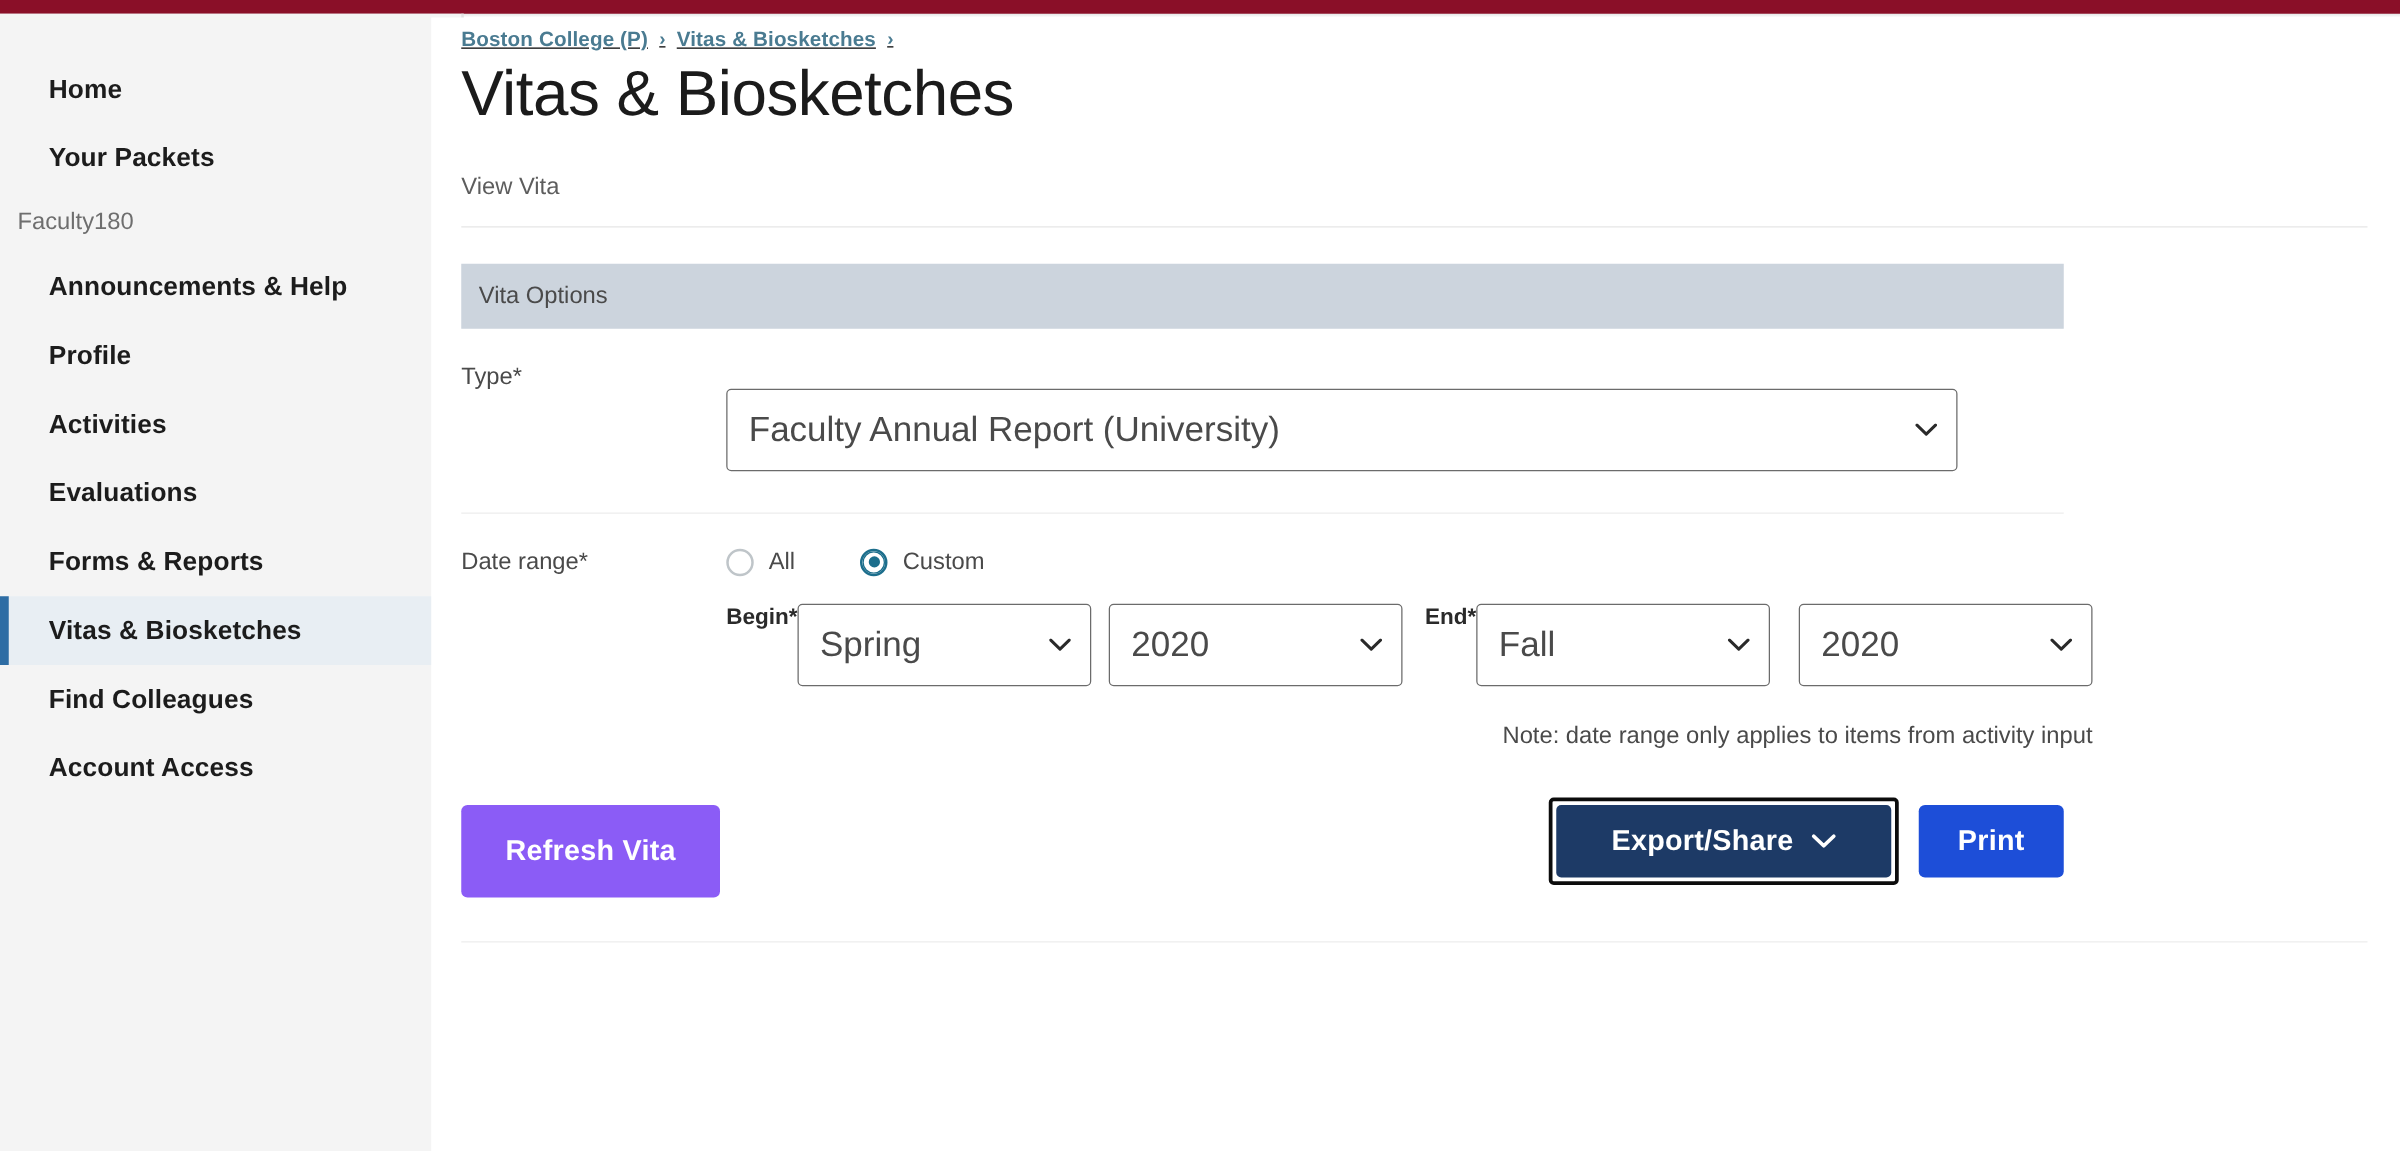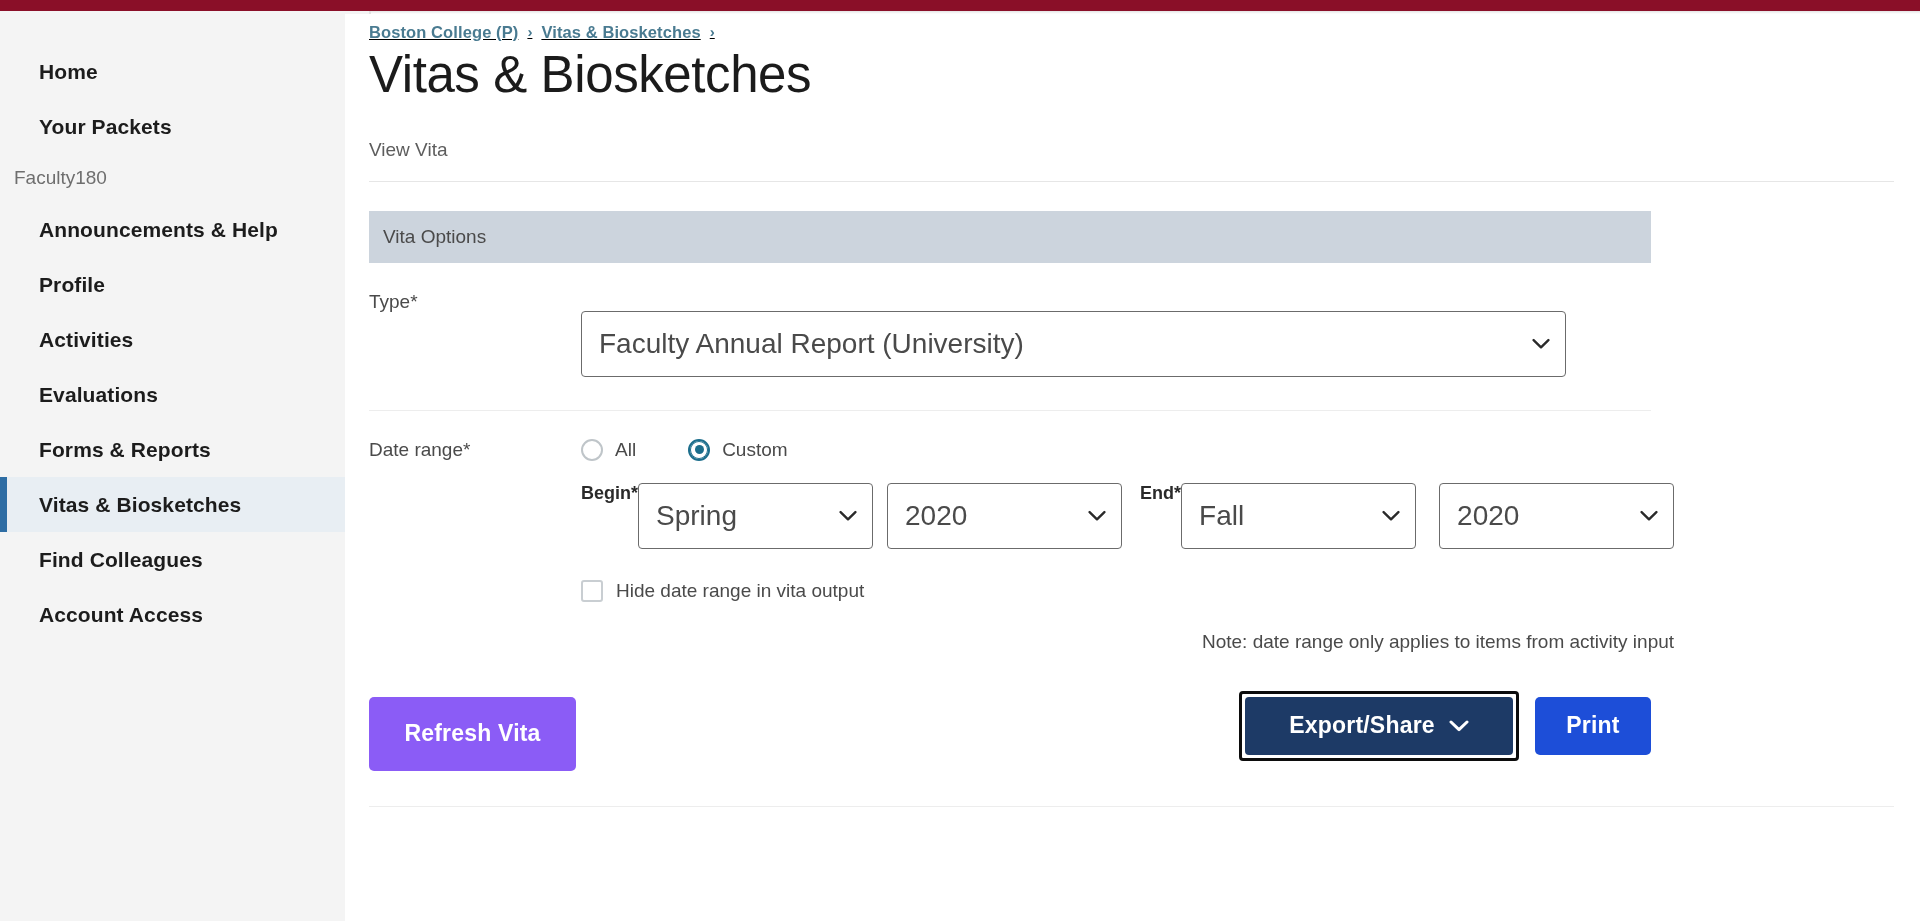--- a/index.html
+++ b/index.html
@@ -494,24 +494,20 @@
               <span class="select-caret">
                 <svg width="18" height="11" viewBox="0 0 18 11">
                     <path d="M1.6 1.6 L9 8.8 L16.4 1.6" fill="none" stroke="#2a2a2a" stroke-width="2.4" stroke-linecap="round" stroke-linejoin="round"></path>
                   </svg>
               </span>
             </div>
           </div>
 
         </div>
 
-        <label class="checkbox-row">
-          <span class="checkbox"></span>
-          <span class="checkbox-label">Hide date range in vita output</span>
-        </label>
 
         <div class="note-text">Note: date range only applies to items from activity input</div>
 
       </div>
     </div>
 
     <div class="actions">
       <button class="btn btn-refresh">Refresh Vita</button>
 
       <div class="btn-export-wrap">

